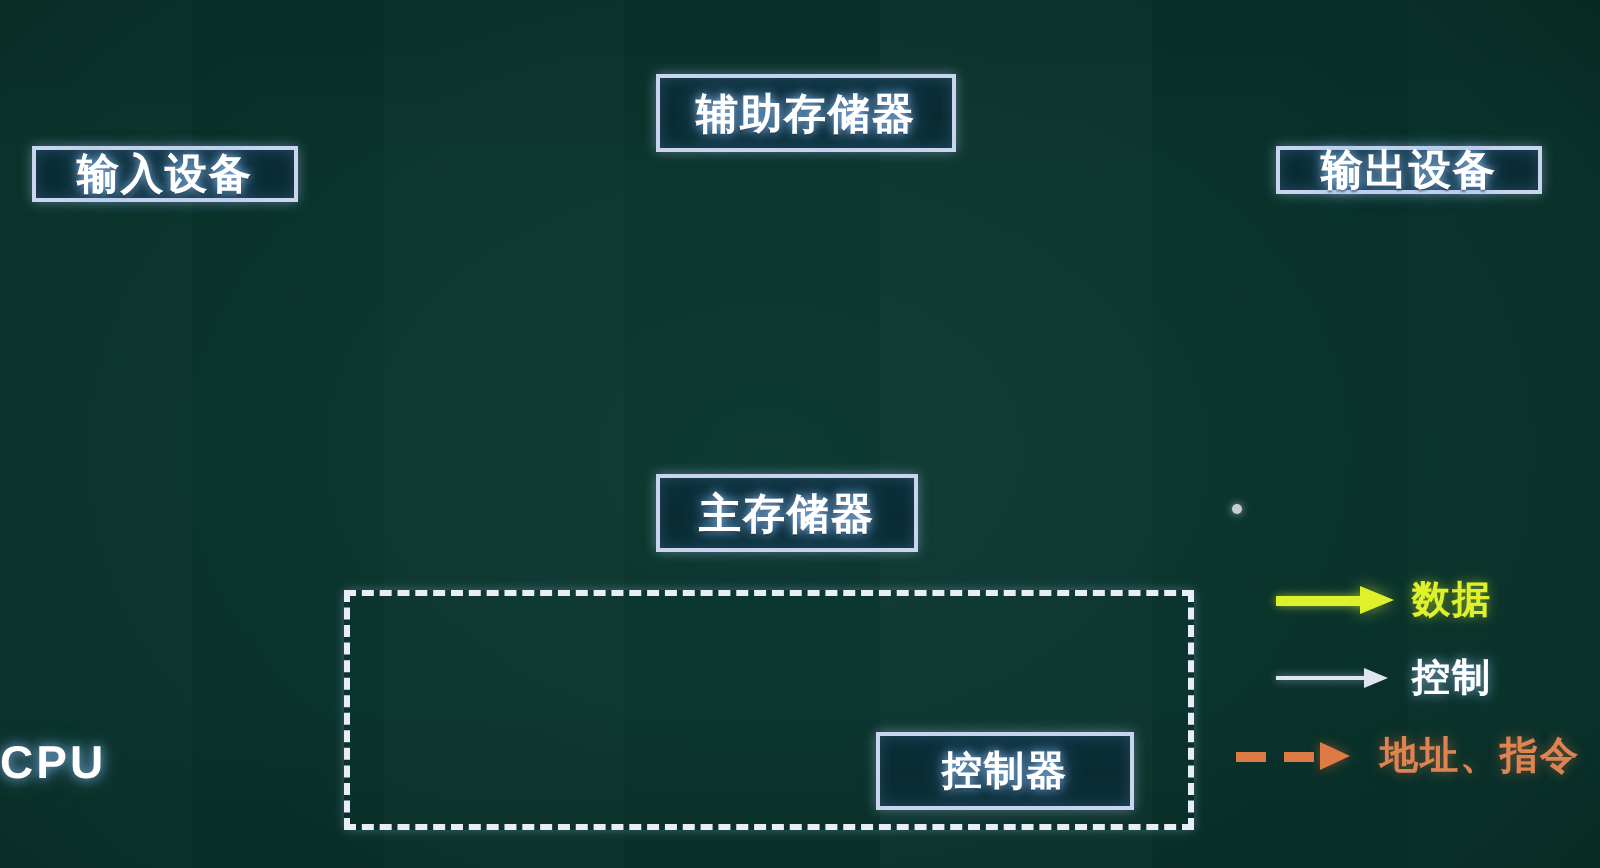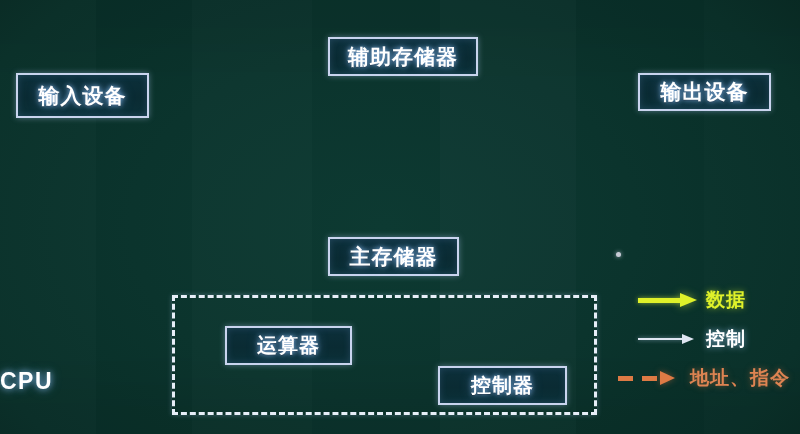--- a/index.html
+++ b/index.html
@@ -33,23 +33,23 @@
     display:flex;align-items:center;justify-content:center;
   }
   .nbox .txt{
     color:#ffffff;
     font-weight:bold;
     letter-spacing:1px;
     white-space:nowrap;
     text-shadow:0 0 5px rgba(150,200,255,.85),0 0 11px rgba(110,170,240,.55),0 1px 1px rgba(0,0,0,.6);
   }
 
-  #box-input{left:16px;top:73px;width:133px;height:45px;}
+  #box-input{left:16px;top:73px;width:133px;height:28px;}
   #box-aux{left:328px;top:37px;width:150px;height:39px;}
-  #box-output{left:638px;top:73px;width:133px;height:38px;}
+  #box-output{left:638px;top:73px;width:133px;height:24px;}
   #box-main{left:328px;top:237px;width:131px;height:39px;}
   #box-alu{left:225px;top:326px;width:127px;height:39px;}
   #box-ctrl{left:438px;top:326px;width:129px;height:39px;margin-top:40px;}
 
   #box-input .txt,#box-output .txt,#box-aux .txt,#box-main .txt{font-size:21px;}
   #box-alu .txt,#box-ctrl .txt{font-size:20px;}
 
   
   #cpu-box{
     position:absolute;left:172px;top:295px;width:425px;height:120px;
@@ -124,23 +124,20 @@
   <div class="nbox" id="box-output">
     <span class="txt">输出设备</span>
   </div>
 
   <div class="nbox" id="box-main">
     <span class="txt">主存储器</span>
   </div>
 
   <div id="cpu-box"></div>
 
-  <div class="nbox" id="box-alu">
-    <span class="txt">运算器</span>
-  </div>
 
   <div class="nbox" id="box-ctrl">
     <span class="txt">控制器</span>
   </div>
 
   <div id="cpu-label">CPU</div>
 
   <div id="stray-dot"></div>
 
   <div id="legend">

